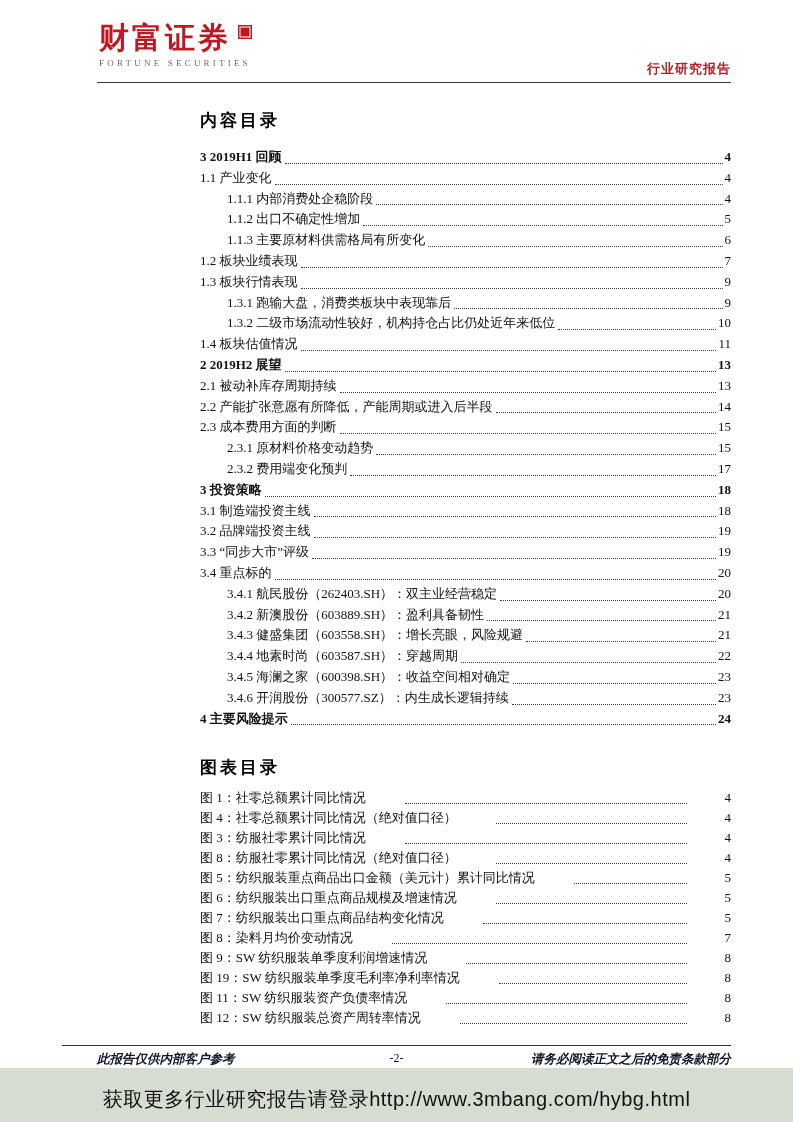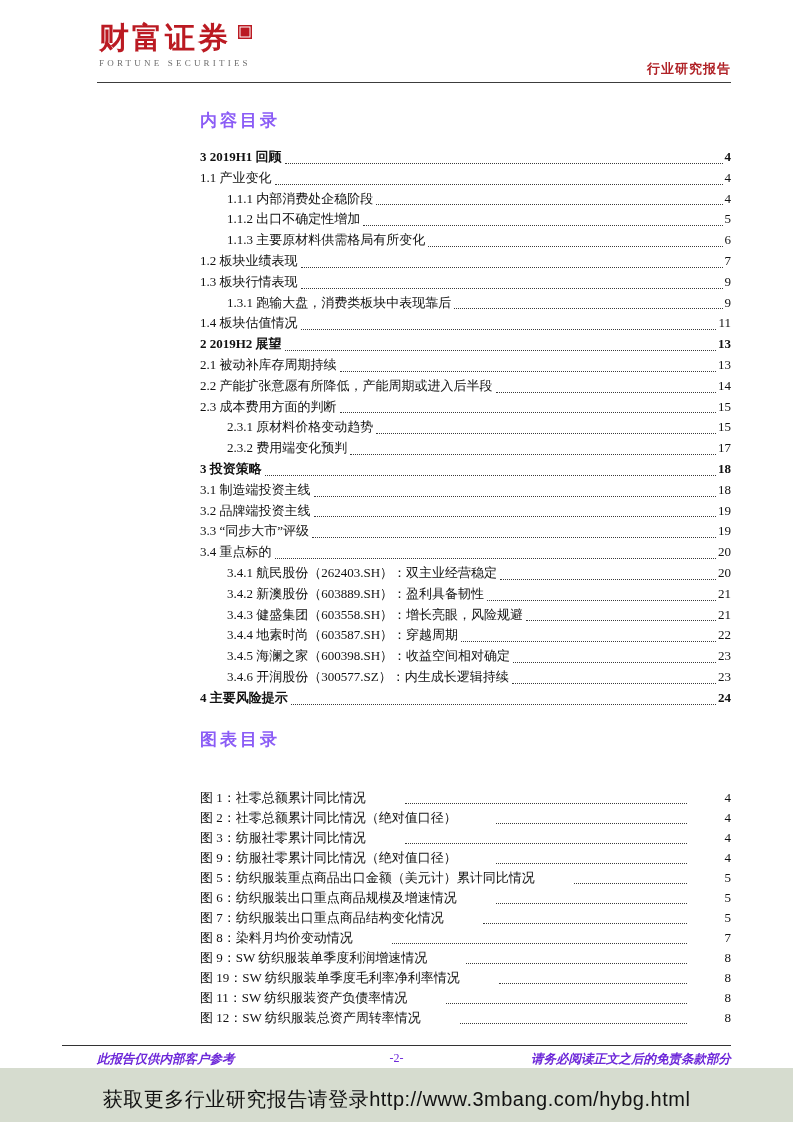--- a/index.html
+++ b/index.html
@@ -64,24 +64,24 @@
     border-top: 1.6px solid #3c3c3c;
   }
 
   
   .section-title {
     position: absolute;
     left: 200px;
     font-size: 17px;
     font-weight: bold;
     letter-spacing: 3px;
-    color: #8b5cf6;
+    color: #000000;
   }
   #toc-title { top: 101px; }
-  #fig-title { top: 720px; }
+  #fig-title { top: 748px; }
 
   .list-block {
     position: absolute;
     left: 200px;
     width: 531px;
   }
   #toc-list { top: 139px; }
   #figure-list { top: 780px; }
 
   .toc-row {
@@ -113,21 +113,21 @@
     width: 669px;
     border-top: 1.5px solid #333;
   }
   .footer-row {
     position: absolute;
     top: 1043px;
     left: 0;
     width: 100%;
     height: 16px;
     font-size: 12.5px;
-    color: #6d28d9;
+    color: #0f172a;
   }
   .f-left {
     position: absolute;
     left: 97px;
     font-weight: bold;
     font-style: italic;
   }
   .f-center {
     position: absolute;
     left: 0;
@@ -212,20 +212,25 @@
       <div class="toc-row level-2">
         <span class="toc-label">1.3 板块行情表现</span>
         <span class="leader"></span>
         <span class="toc-page">9</span>
       </div>
       <div class="toc-row level-3">
         <span class="toc-label">1.3.1 跑输大盘，消费类板块中表现靠后</span>
         <span class="leader"></span>
         <span class="toc-page">9</span>
       </div>
+      <div class="toc-row level-3">
+        <span class="toc-label">1.3.2 二级市场流动性较好，机构持仓占比仍处近年来低位</span>
+        <span class="leader"></span>
+        <span class="toc-page">10</span>
+      </div>
       <div class="toc-row level-2">
         <span class="toc-label">1.4 板块估值情况</span>
         <span class="leader"></span>
         <span class="toc-page">11</span>
       </div>
       <div class="toc-row level-1 bold">
         <span class="toc-label">2 2019H2 展望</span>
         <span class="leader"></span>
         <span class="toc-page">13</span>
       </div>
@@ -317,31 +322,31 @@
     </div>
 
   <div class="section-title" id="fig-title">图表目录</div>
   <div class="list-block" id="figure-list">
       <div class="toc-row">
         <span class="toc-label">图 1：社零总额累计同比情况</span>
         <span class="leader"></span>
         <span class="toc-page">4</span>
       </div>
       <div class="toc-row">
-        <span class="toc-label">图 2：社零总额累计同比情况（绝对值口径）</span>
+        <span class="toc-label">图 4：社零总额累计同比情况（绝对值口径）</span>
         <span class="leader"></span>
         <span class="toc-page">4</span>
       </div>
       <div class="toc-row">
         <span class="toc-label">图 3：纺服社零累计同比情况</span>
         <span class="leader"></span>
         <span class="toc-page">4</span>
       </div>
       <div class="toc-row">
-        <span class="toc-label">图 9：纺服社零累计同比情况（绝对值口径）</span>
+        <span class="toc-label">图 8：纺服社零累计同比情况（绝对值口径）</span>
         <span class="leader"></span>
         <span class="toc-page">4</span>
       </div>
       <div class="toc-row">
         <span class="toc-label">图 5：纺织服装重点商品出口金额（美元计）累计同比情况</span>
         <span class="leader"></span>
         <span class="toc-page">5</span>
       </div>
       <div class="toc-row">
         <span class="toc-label">图 6：纺织服装出口重点商品规模及增速情况</span>

